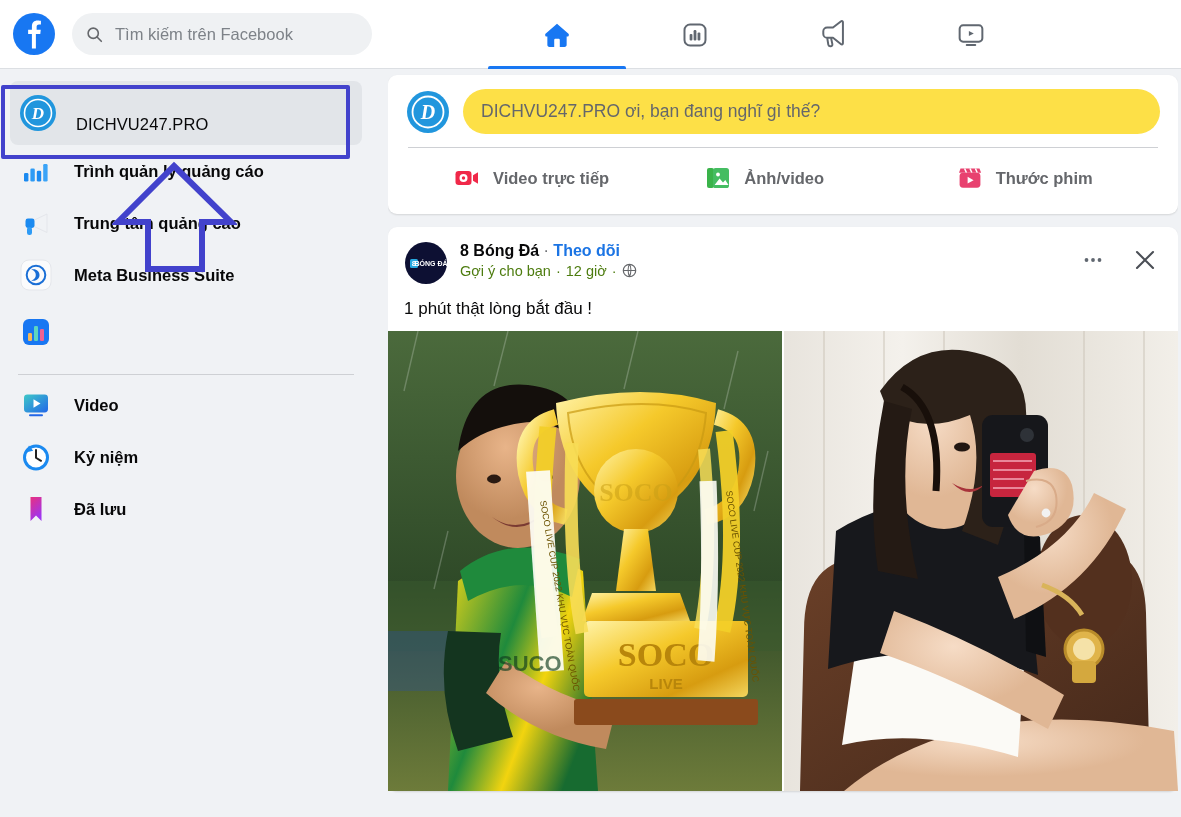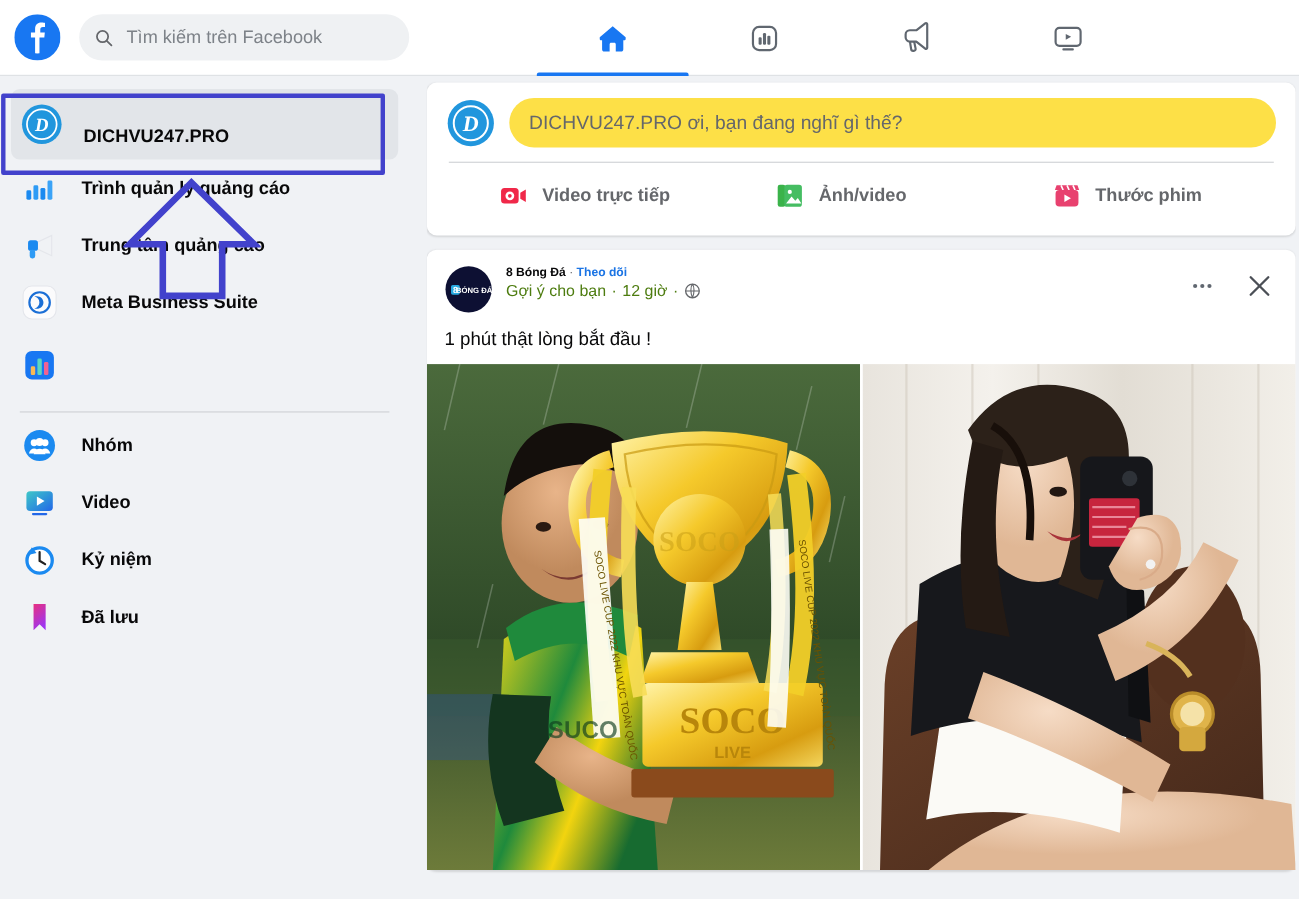--- a/index.html
+++ b/index.html
@@ -52,21 +52,21 @@
   }
   .side-item.profile { background: #e2e5e9; height: 64px; margin: 0 10px; }
   .side-ico {
     width: 38px; height: 38px; flex: 0 0 auto;
     display: flex; align-items: center; justify-content: center;
   }
   .side-label {
     margin-left: 19px; font-size: 16.5px; color: #080809;
     font-weight: 600; line-height: 1.25;
   }
-  .side-item.profile .side-label { font-weight: 700; letter-spacing: .1px; margin-top: 22px; }
+  .side-item.profile .side-label { font-weight: 400; letter-spacing: .1px; margin-top: 22px; }
   .side-item.tall { height: 62px; }
   .side-item.tall .side-label { max-width: 225px; }
 
   .divider { height: 1px; background: #ced0d4; margin: 11px 18px 4px 18px; }
   .section-head {
     font-size: 17px; color: #65676b; font-weight: 600;
     padding: 12px 0 10px 19px;
   }
 
   
@@ -95,21 +95,21 @@
     flex: 1; height: 42px; border-radius: 8px; cursor: pointer; padding-left: 48px;
   }
   .caction .cico { width: 26px; height: 26px; flex: 0 0 auto; }
   .caction .clabel { margin-left: 13px; font-size: 16.5px; color: #65676b; font-weight: 600; }
 
   
   .post { margin-top: 13px; }
   .post-head { display: flex; align-items: flex-start; padding: 14px 16px 0 16px; position: relative; }
   .post-avatar { width: 44px; height: 44px; flex: 0 0 auto; }
   .post-meta { margin-left: 12px; padding-top: 1px; }
-  .post-title { font-size: 11px; color: #080809; font-weight: 700; }
+  .post-title { font-size: 16px; color: #080809; font-weight: 700; }
   .post-title .follow { color: #1b74e4; font-weight: 700; cursor: pointer; }
   .post-title .dot { color: #65676b; font-weight: 400; }
   .post-sub {
     font-size: 14.5px; color: #4d7c0f; margin-top: 3px;
     display: flex; align-items: flex-start; gap: 5px;
   }
   .post-actions { position: absolute; right: 16px; top: 16px; display: flex; align-items: center; gap: 18px; }
   .icon-btn { width: 34px; height: 34px; display: flex; align-items: center; justify-content: center; border-radius: 50%; cursor: pointer; }
   .post-text { font-size: 17px; color: #080809; padding: 14px 16px 12px 16px; }
   .post-images { display: flex; gap: 2px; width: 790px; }
@@ -231,34 +231,20 @@
           <rect x="8" y="17" width="4" height="8" rx="1.3" fill="#f7b955"></rect>
           <rect x="14" y="10" width="4" height="15" rx="1.3" fill="#5cd6c0"></rect>
           <rect x="20" y="13" width="4" height="12" rx="1.3" fill="#f06292"></rect>
         </svg>
       </div>
     </div>
 
     <div class="divider"></div>
 
 
-    <div class="side-item">
-      <div class="side-ico">
-        <svg width="32" height="32" viewBox="0 0 32 32">
-          <circle cx="16" cy="16" r="14" fill="#1b8af0"></circle>
-          <circle cx="11" cy="13.5" r="3.1" fill="#fff"></circle>
-          <circle cx="21" cy="13.5" r="3.1" fill="#fff"></circle>
-          <circle cx="16" cy="12.8" r="3.6" fill="#fff"></circle>
-          <path d="M6.3 23.2c.7-3 2.6-4.4 4.7-4.4s4 1.4 4.7 4.4z" fill="#fff"></path>
-          <path d="M16.3 23.2c.7-3 2.6-4.4 4.7-4.4s4 1.4 4.7 4.4z" fill="#fff"></path>
-          <path d="M10.6 24c.8-3.5 3-5.1 5.4-5.1s4.6 1.6 5.4 5.1z" fill="#fff"></path>
-        </svg>
-      </div>
-      <span class="side-label">Nhóm</span>
-    </div>
 
     <div class="side-item">
       <div class="side-ico">
         <svg width="32" height="32" viewBox="0 0 32 32">
           <defs>
             <linearGradient id="gv" x1="0" y1="0" x2="1" y2="1">
               <stop offset="0" stop-color="#3ec8c8"></stop>
                 <stop offset="1" stop-color="#2267e8"></stop>
             </linearGradient>
           </defs>

